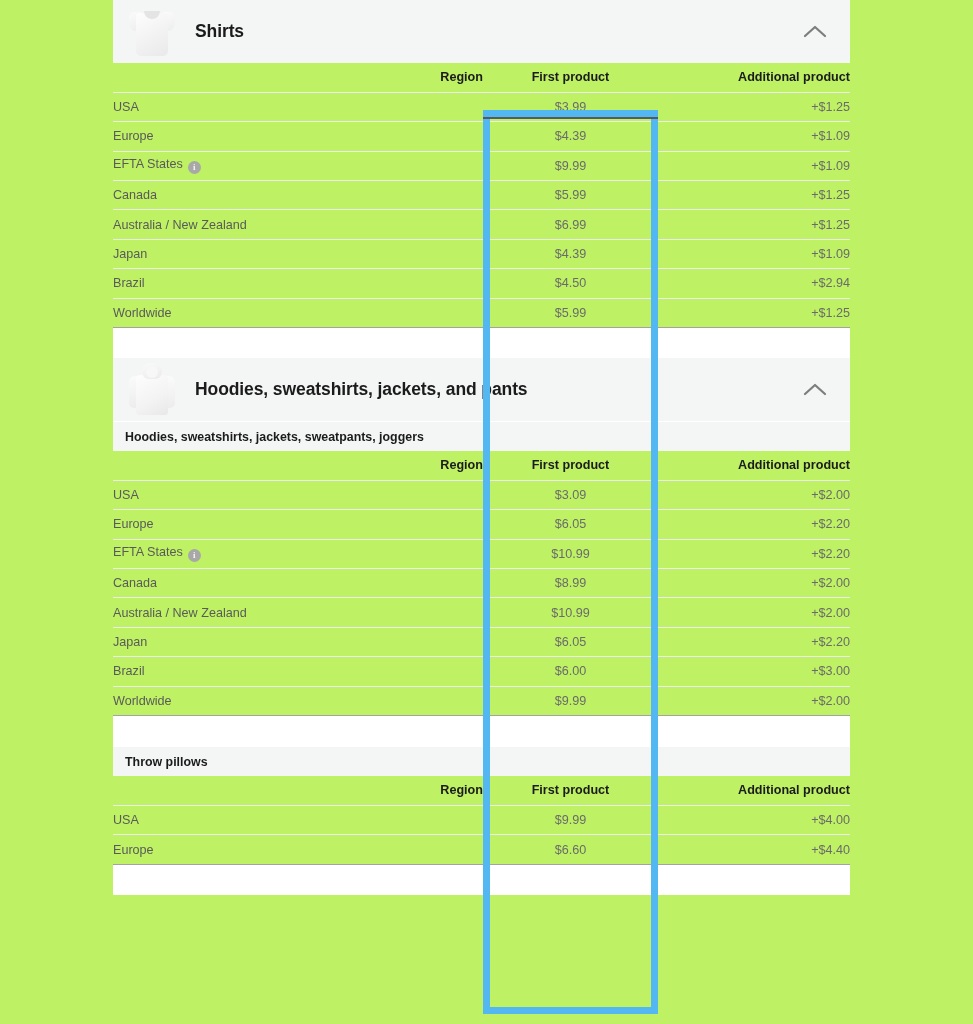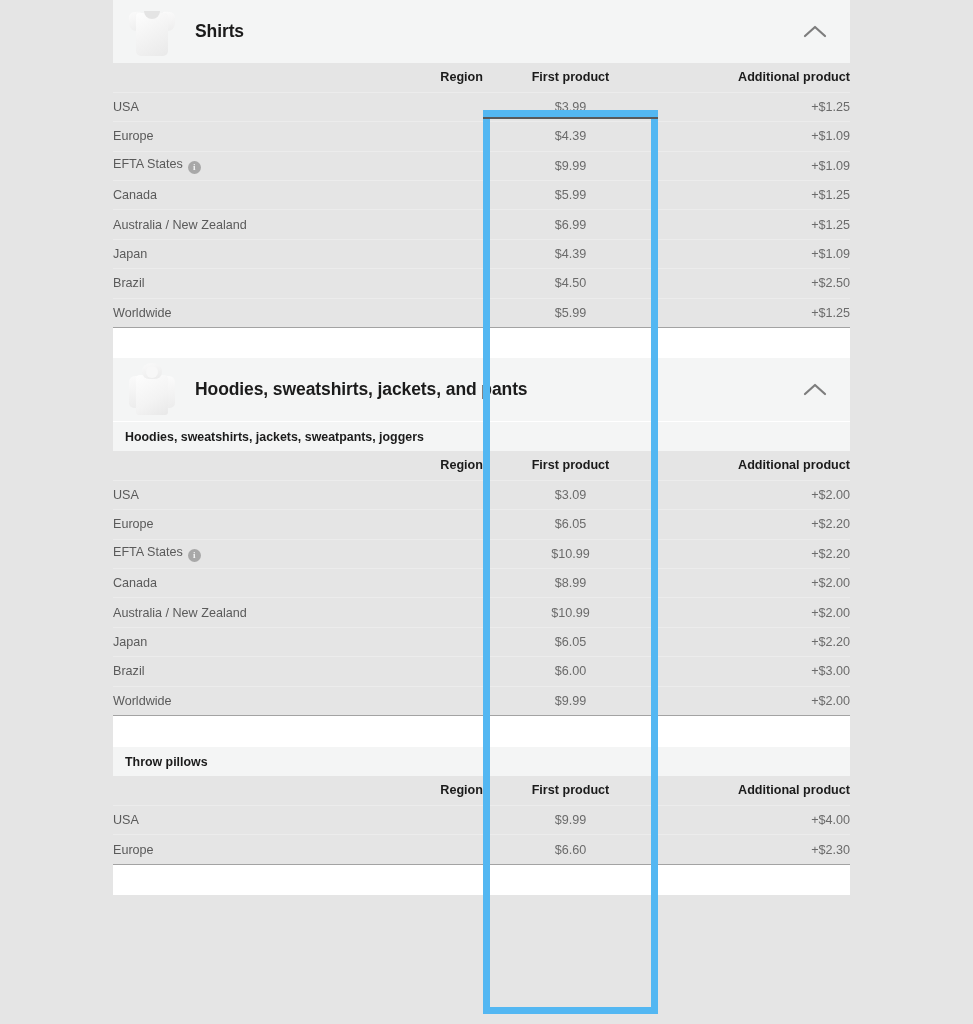--- a/index.html
+++ b/index.html
@@ -9,21 +9,21 @@
     height: 1024px;
     background: #ffffff;
     font-family: "Liberation Sans", sans-serif;
     overflow: hidden;
   }
 
   #page {
     position: relative;
     width: 973px;
     height: 1024px;
-    background: #e5e5e5;
+    background: #bef264;
   }
 
   
   .content {
     position: absolute;
     left: 113px;
     top: 0;
     width: 737px;
   }
 
@@ -298,21 +298,21 @@
 
   <tr>
     <td class="t-region"><span>Japan</span></td>
     <td class="t-first">$4.39</td>
     <td class="t-add">+$1.09</td>
   </tr>
 
   <tr>
     <td class="t-region"><span>Brazil</span></td>
     <td class="t-first">$4.50</td>
-    <td class="t-add">+$2.50</td>
+    <td class="t-add">+$2.94</td>
   </tr>
 
   <tr>
     <td class="t-region"><span>Worldwide</span></td>
     <td class="t-first">$5.99</td>
     <td class="t-add">+$1.25</td>
   </tr>
 </tbody>
     </table>
     <div class="section-gap"></div>
@@ -421,21 +421,21 @@
       <tbody>
   <tr>
     <td class="t-region"><span>USA</span></td>
     <td class="t-first">$9.99</td>
     <td class="t-add">+$4.00</td>
   </tr>
 
   <tr>
     <td class="t-region"><span>Europe</span></td>
     <td class="t-first">$6.60</td>
-    <td class="t-add">+$2.30</td>
+    <td class="t-add">+$4.40</td>
   </tr>
 </tbody>
     </table>
     <div class="section-gap"></div>
   </div>
 </div>
 
   <div class="highlight-inner-line"></div>
   <div class="highlight-box"></div>
 

